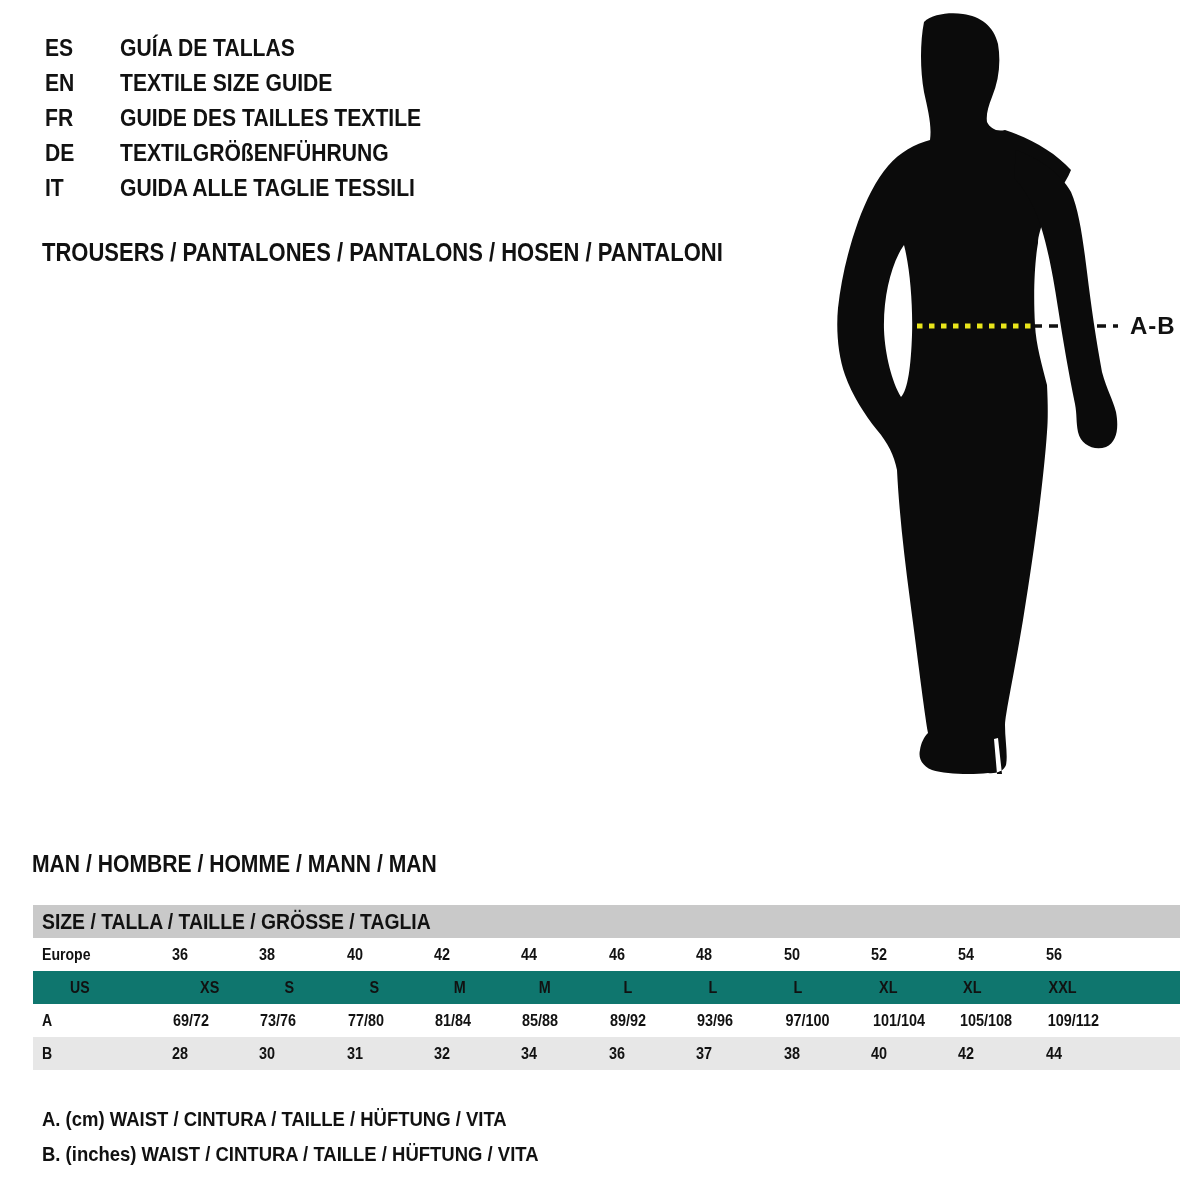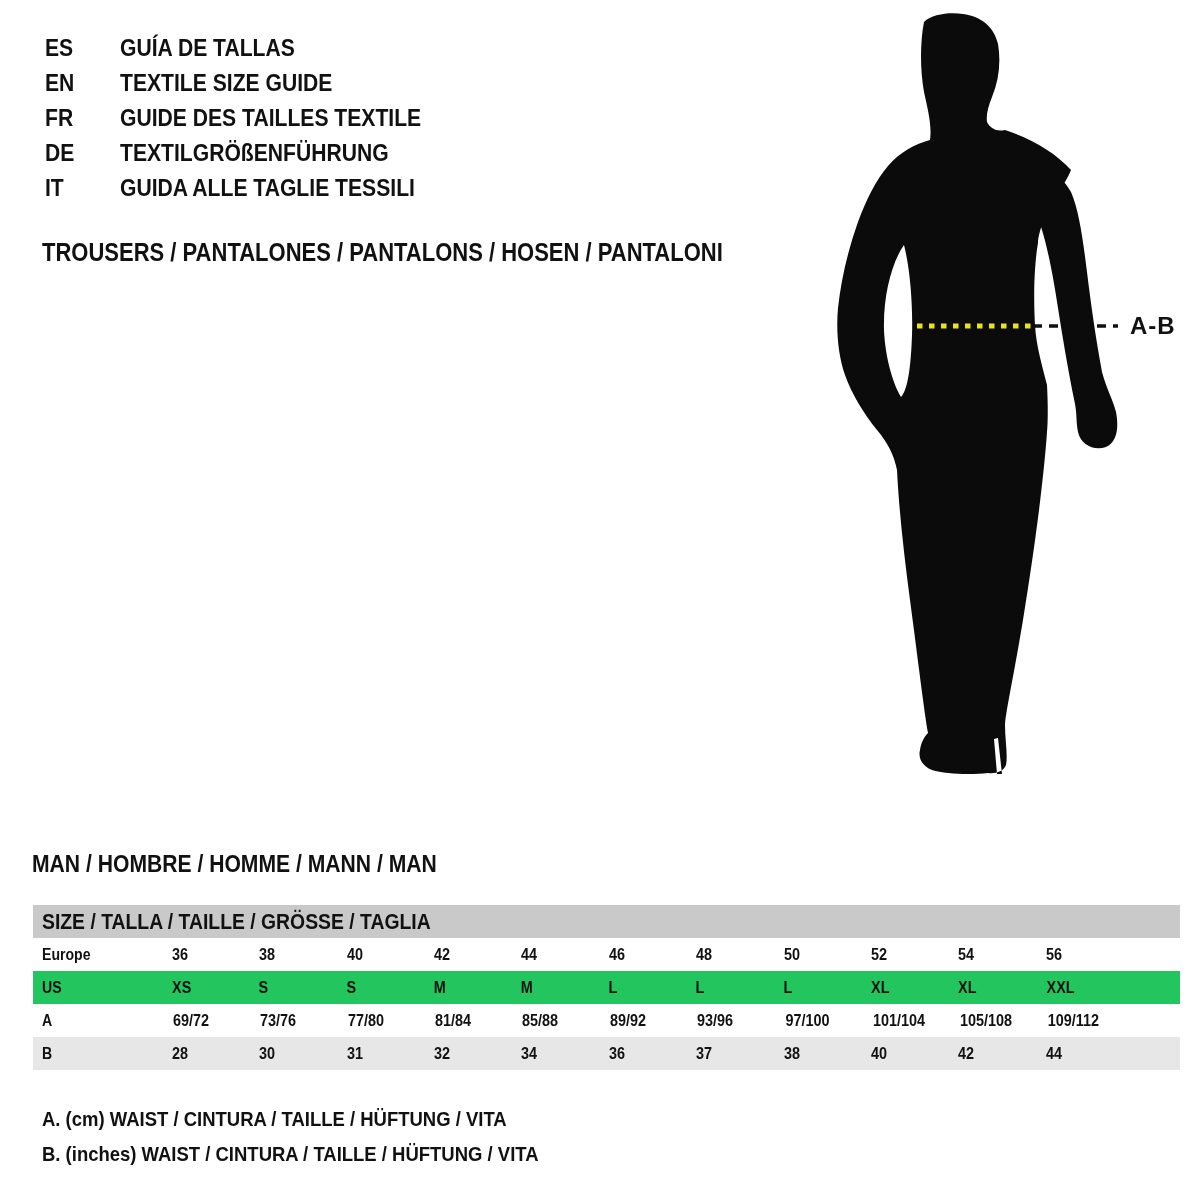--- a/index.html
+++ b/index.html
@@ -168,21 +168,21 @@
         <span class="tcell"><span class="condc">42</span></span>
         <span class="tcell"><span class="condc">44</span></span>
         <span class="tcell"><span class="condc">46</span></span>
         <span class="tcell"><span class="condc">48</span></span>
         <span class="tcell"><span class="condc">50</span></span>
         <span class="tcell"><span class="condc">52</span></span>
         <span class="tcell"><span class="condc">54</span></span>
         <span class="tcell"><span class="condc">56</span></span>
         <span class="tspacer"></span>
       </div>
-      <div class="trow" style="background: #22c55e;">
+      <div class="trow" style="background: #0f766e; padding-left: 28px;">
         <span class="tlabel"><span class="cond">US</span></span>
         <span class="tcell"><span class="condc">XS</span></span>
         <span class="tcell"><span class="condc">S</span></span>
         <span class="tcell"><span class="condc">S</span></span>
         <span class="tcell"><span class="condc">M</span></span>
         <span class="tcell"><span class="condc">M</span></span>
         <span class="tcell"><span class="condc">L</span></span>
         <span class="tcell"><span class="condc">L</span></span>
         <span class="tcell"><span class="condc">L</span></span>
         <span class="tcell"><span class="condc">XL</span></span>

